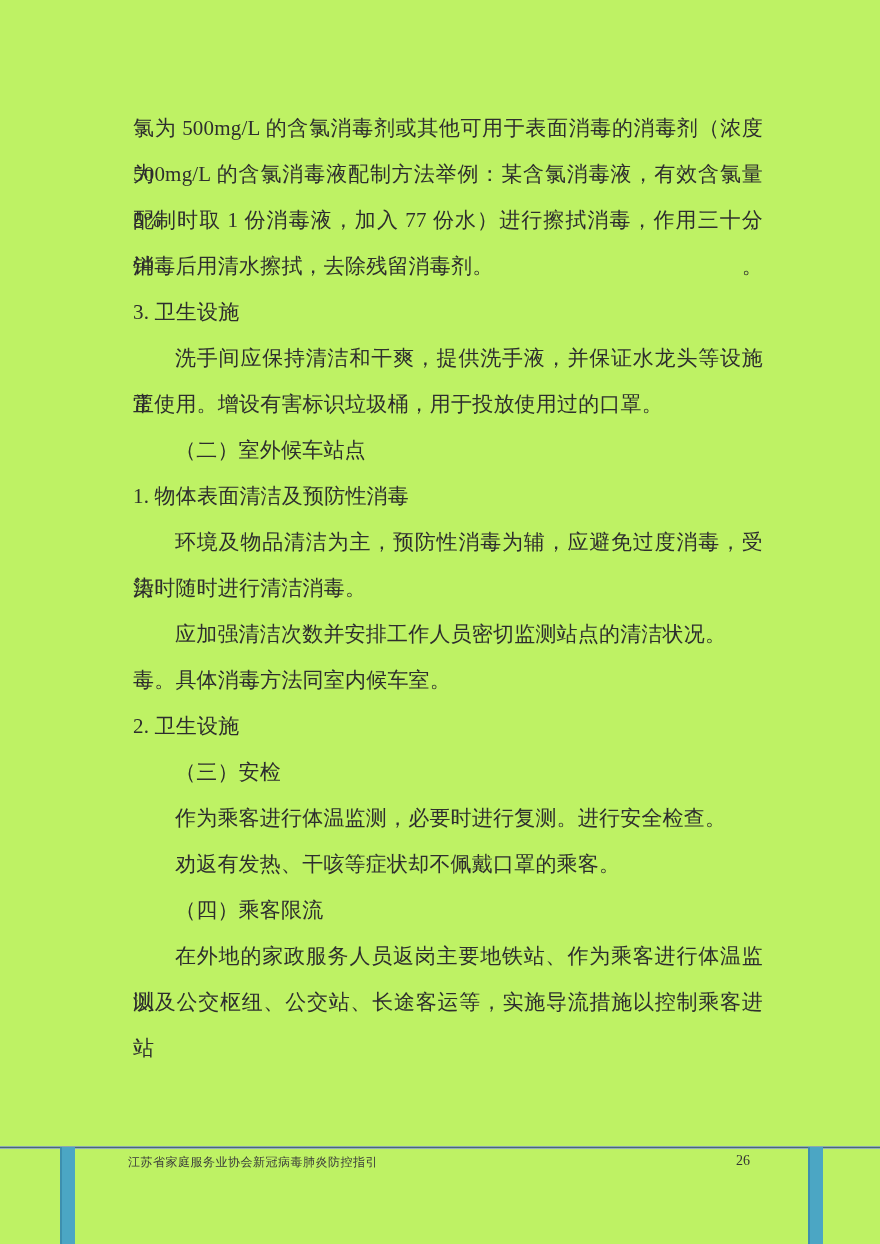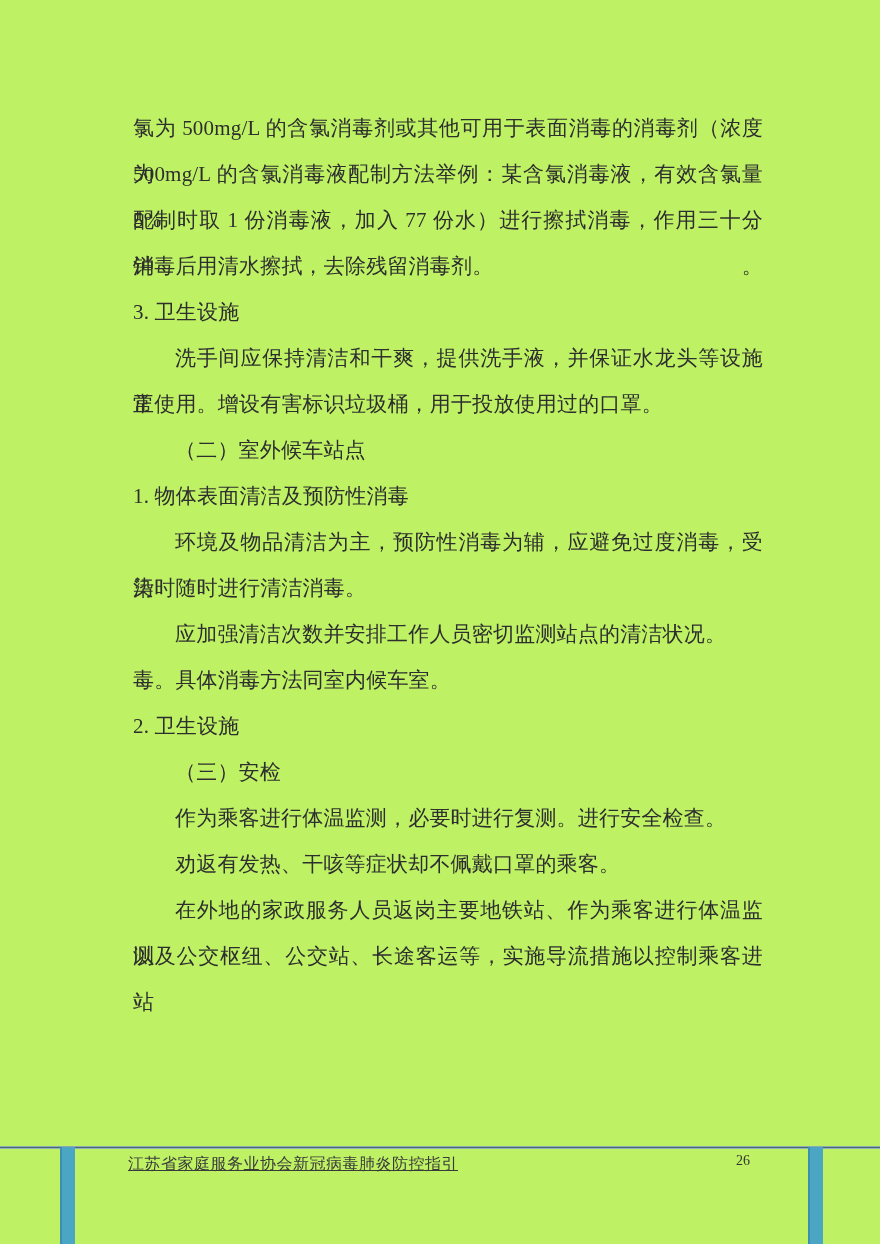--- a/index.html
+++ b/index.html
@@ -56,24 +56,23 @@
     height: 97px;
     background: var(--accent-color, #4ba6c4);
     border-left: 2px solid #3d8fae;
   }
   .accent-bar.left  { left: 60px; }
   .accent-bar.right { left: 808px; }
   .footer-title {
     position: absolute;
     left: 128px;
     top: 1154px;
-    font-size: 16px;
+    font-size: 12px;
     letter-spacing: 0.5px;
     color: #3a3a3a;
-    text-decoration: underline;
   }
   .page-number {
     position: absolute;
     left: 730px;
     top: 1153px;
     font-size: 14px;
     color: #333333;
     margin-left: 6px;
   }
 </style>
@@ -93,20 +92,21 @@
     <div class="line indent">（二）室外候车站点</div>
     <div class="line">1. 物体表面清洁及预防性消毒</div>
     <div class="line indent fill">环境及物品清洁为主，预防性消毒为辅，应避免过度消毒，受污</div>
     <div class="line">染时随时进行清洁消毒。</div>
     <div class="line indent">应加强清洁次数并安排工作人员密切监测站点的清洁状况。</div>
     <div class="line">毒。具体消毒方法同室内候车室。</div>
     <div class="line">2. 卫生设施</div>
     <div class="line indent">（三）安检</div>
     <div class="line indent">作为乘客进行体温监测，必要时进行复测。进行安全检查。</div>
     <div class="line indent">劝返有发热、干咳等症状却不佩戴口罩的乘客。</div>
+    <div class="line indent">（四）乘客限流</div>
     <div class="line indent fill">在外地的家政服务人员返岗主要地铁站、作为乘客进行体温监测</div>
     <div class="line fill">以及公交枢纽、公交站、长途客运等，实施导流措施以控制乘客进站</div>
   </div>
 
   <div class="footer-rule"></div>
   <div class="accent-bar left"></div>
   <div class="accent-bar right"></div>
 
   <div class="footer-title">江苏省家庭服务业协会新冠病毒肺炎防控指引</div>
   <div class="page-number">26</div>

